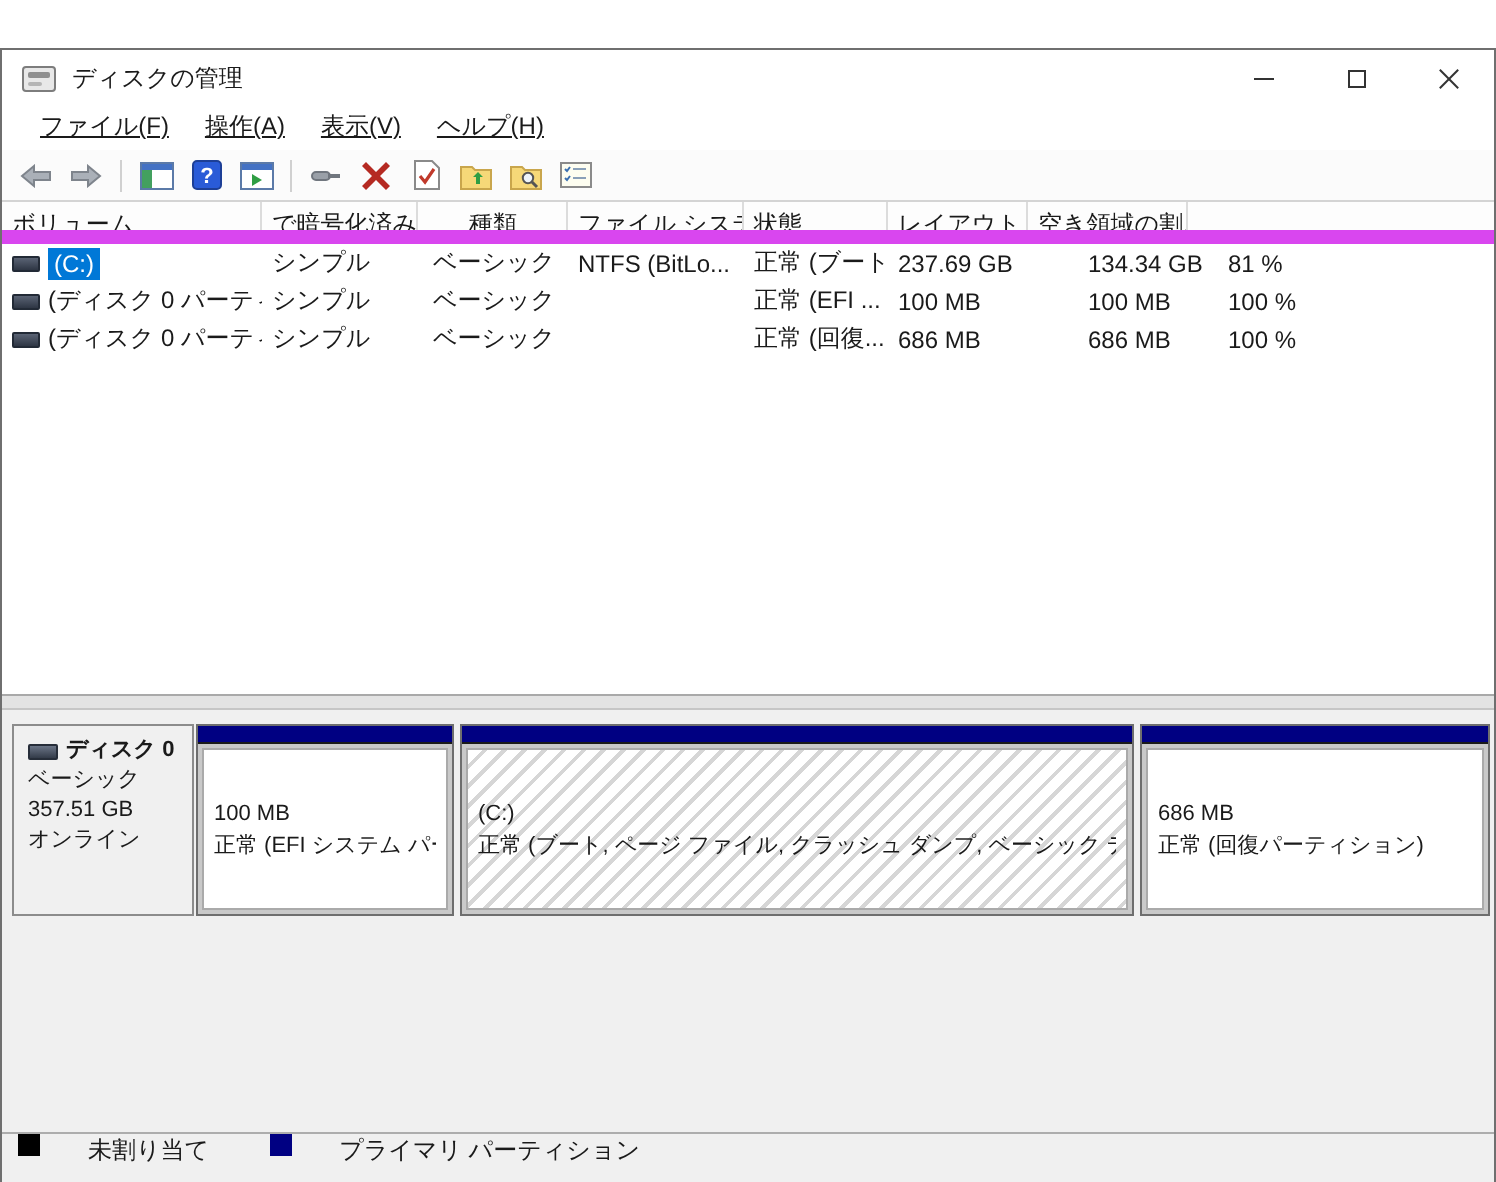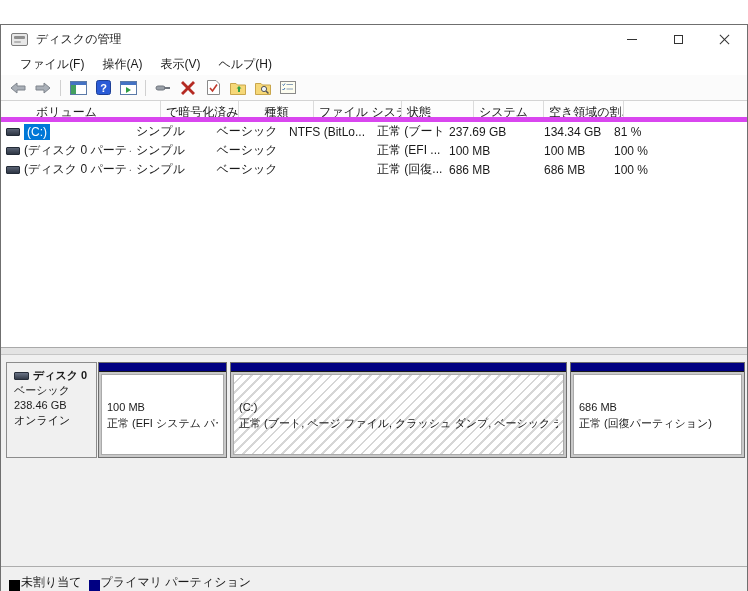--- a/index.html
+++ b/index.html
@@ -15,31 +15,31 @@
   .win-controls { margin-left:auto; display:flex; height:100%; }
   .win-btn { width:46px; height:100%; display:flex; align-items:center; justify-content:center; }
   .glyph-min { width:10px; height:1px; background:#333; display:block; }
   .glyph-max { width:9px; height:9px; border:1px solid #333; display:block; }
   .glyph-close { position:relative; width:11px; height:11px; display:block; }
   .glyph-close::before,.glyph-close::after { content:""; position:absolute; left:-1px; top:5px; width:13px; height:1px; background:#333; }
   .glyph-close::before { transform:rotate(45deg); }
   .glyph-close::after { transform:rotate(-45deg); }
 
   
-  .menubar { height:22px; display:flex; align-items:flex-end; padding-left:10px; background:#fff; flex:0 0 auto; }
+  .menubar { height:22px; display:flex; align-items:flex-start; padding-left:10px; background:#fff; flex:0 0 auto;text-decoration:underline; }
   .menu-item { padding:2px 9px; cursor:default; }
 
   
   .toolbar { height:26px; display:flex; align-items:center; padding-left:6px; gap:3px; background:#fbfbfb; border-bottom:1px solid #d4d4d4; flex:0 0 auto; }
   .tb-btn { width:22px; height:22px; display:flex; align-items:center; justify-content:center; }
   .tb-sep { width:1px; height:16px; background:#d0d0d0; margin:0 3px; }
 
   
   .list-panel { height:246px; background:#fff; overflow:hidden; flex:0 0 auto; }
-  .vt-header { display:flex; height:21px; align-items:stretch; background:#fdfdfd; border-bottom:5px solid #d946ef;padding-left:30px; }
+  .vt-header { display:flex; height:21px; align-items:stretch; background:#fdfdfd; border-bottom:7px solid #d946ef; }
   .vt-h { padding:3px 4px 0 5px; border-right:1px solid #dcdcdc; white-space:nowrap; overflow:hidden; }
   .vt-row { display:flex; height:19px; align-items:center; }
   .vt-c { padding:0 4px 0 5px; white-space:nowrap; overflow:hidden; }
   .c1{width:130px;} .c2{width:78px;} .c3{width:75px;text-align:center;} .c4{width:88px;} .c5{width:72px;} .c6{width:95px;} .c7{width:70px;} .c8{width:80px;} .cf{flex:1;}
   .c1.vt-c { display:flex; align-items:center; gap:4px; }
   .drive-ico { width:14px; height:8px; flex:0 0 auto; border-radius:1px;
                background:linear-gradient(#5a6374,#2e3644); border:1px solid #222a36; }
   .sel-text { background:#0078d7; color:#fff; padding:1px 3px; }
 
   
@@ -56,21 +56,21 @@
   .part-top { height:9px; background:#000082; border-bottom:1px solid #1a1a1a; flex:0 0 auto; }
   .part-body { flex:1; margin:2px; border:1px solid #aaa; background:#fff; padding:2px 5px; font-size:11px; line-height:16px;
                display:flex; flex-direction:column; justify-content:center; overflow:hidden; }
   .part-body div { white-space:nowrap; overflow:hidden; }
   .part-efi { width:129px; flex:0 0 auto; }
   .part-c   { width:337px; flex:0 0 auto; }
   .part-rec { flex:1; }
   .hatched { background:repeating-linear-gradient(135deg,#ffffff 0 5px,#d6d6d6 5px 7px); }
 
   
-  .legend { height:26px; display:flex; align-items:flex-end; gap:1px; padding-left:8px; background:#f0f0f0;
+  .legend { height:26px; display:flex; align-items:flex-start; gap:24px; padding-left:8px; background:#f0f0f0;
             border-top:1px solid #adadad; border-bottom:1px solid #d9d9d9; flex:0 0 auto; }
   .sw { width:11px; height:11px; display:inline-block; flex:0 0 auto; }
   .sw-unalloc { background:#000000; }
   .sw-primary { background:#000082; }
   .legend span.lbl { margin-right:6px; }
 
   .bottom-strip { flex:1; background:#f0f0f0; }
 
   svg { display:block; }
 </style>
@@ -182,21 +182,21 @@
     </div>
   </div>
 
   <div class="list-panel">
     <div class="vt-header">
       <div class="vt-h c1">ボリューム</div>
       <div class="vt-h c2">で暗号化済み</div>
       <div class="vt-h c3">種類</div>
       <div class="vt-h c4">ファイル システム</div>
       <div class="vt-h c5">状態</div>
-      <div class="vt-h c7">システム</div>
+      <div class="vt-h c7">レイアウト</div>
       <div class="vt-h c8">空き領域の割...</div>
       <div class="vt-h cf" style="border-right:none;"></div>
     </div>
 
     <div class="vt-row">
       <div class="vt-c c1">
           <span class="drive-ico"></span>
           <span class="sel-text">(C:)</span>
         </div>
       <div class="vt-c c2">シンプル</div>
@@ -240,21 +240,21 @@
   <div class="splitter"></div>
 
   <div class="disk-area">
     <div class="disk-row">
       <div class="disk-label">
         <div class="dl-title">
             <span class="disk-ico"></span>
             <span>ディスク 0</span>
           </div>
         <div>ベーシック</div>
-        <div>238.46 GB</div>
+        <div>357.51 GB</div>
         <div>オンライン</div>
       </div>
       <div class="parts">
         <div class="part part-efi">
           <div class="part-top"></div>
           <div class="part-body">
             <div>100 MB</div>
             <div>正常 (EFI システム パーティション)</div>
           </div>
         </div>

